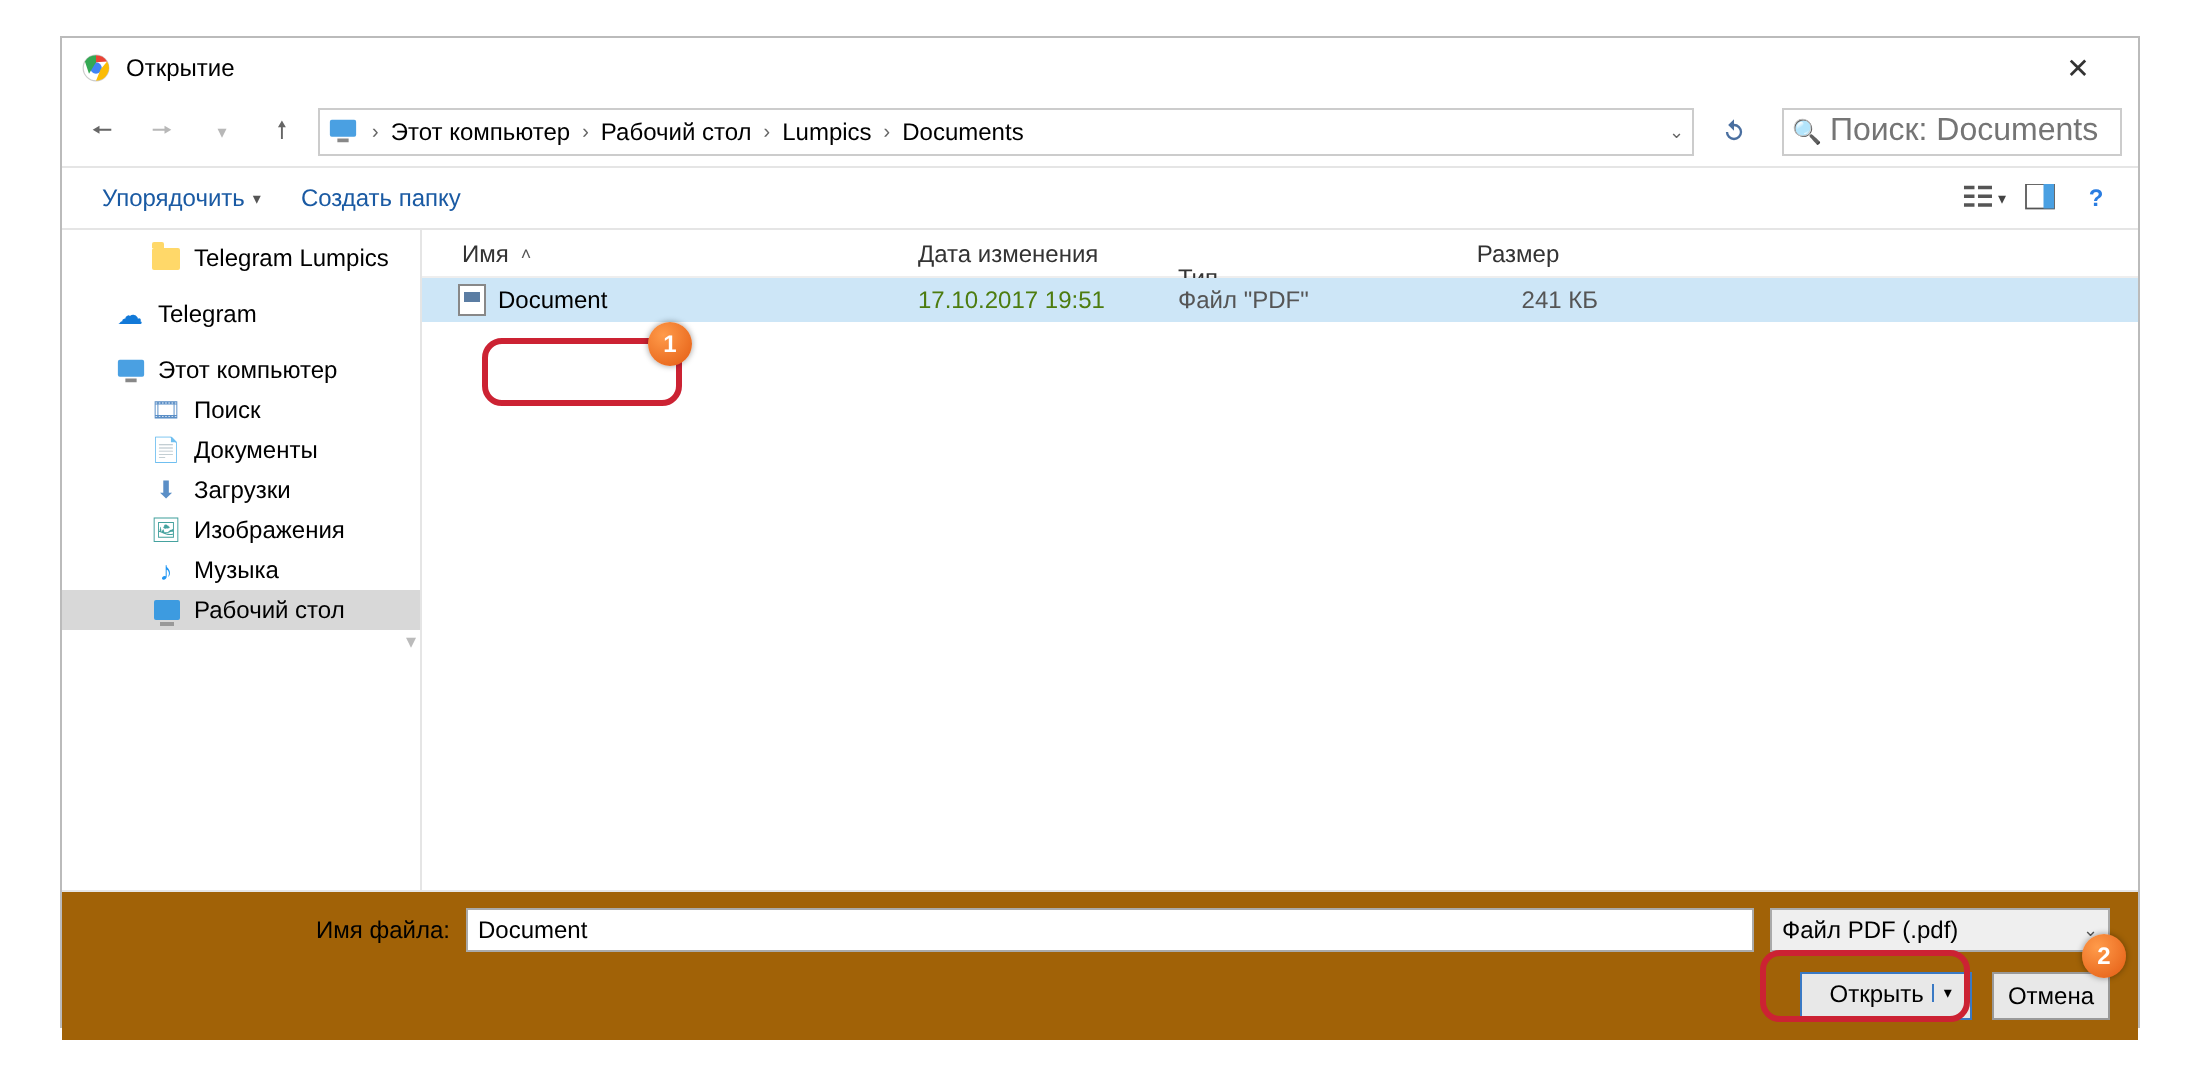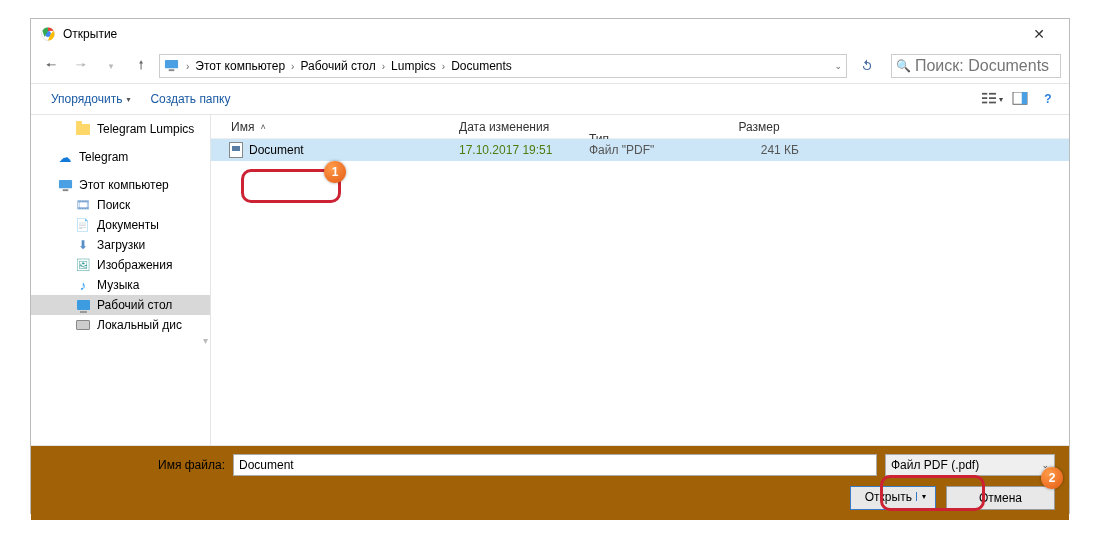--- a/index.html
+++ b/index.html
@@ -71,21 +71,21 @@
   .b1 { top: 142px; left: 293px; }
   .b2 { top: 448px; left: 1010px; z-index: 5; }
   
   .footer { border-top: 1px solid #e5e5e5; padding: 8px 14px 10px; background: #a16207; }
   .frow1 { display: flex; align-items: center; gap: 8px; }
   .flabel { width: 180px; text-align: right; }
   .fname { flex: 1; }
   .fname input { width: 100%; height: 22px; border: 1px solid #aaa; padding: 0 5px; font-size: 12px; }
   .ftype { width: 170px; height: 22px; border: 1px solid #aaa; background: #efefef; display: flex; align-items: center; padding: 0 5px; justify-content: space-between; }
   .frow2 { display: flex; justify-content: flex-end; gap: 10px; margin-top: 10px; }
-  .btn { height: 24px; border: 1px solid #999; background: #e8e8e8; padding: 0 32px; display: flex; align-items: center; font-size: 12px; }
+  .btn { height: 24px; border: 1px solid #999; background: #e8e8e8; padding: 0 7px; display: flex; align-items: center; font-size: 12px; }
   .btn.open { border: 1px solid #3a79c4; display: flex; gap: 4px; padding: 0 4px 3px 14px; }
   .btn.open .split { border-left: 1px solid #3a79c4; padding: 0 5px; font-size: 8px; }
   .bc-dropdown { margin-left:auto; display:flex; gap:4px; color:#666; }
 </style>
 </head>
 <body>
 
 <div class="win">
 
   <div class="titlebar">
@@ -208,26 +208,20 @@
       <div class="node depth2">
           <span class="nicon music">♪</span>
           <span>Музыка</span>
         </div>
       <div class="node depth2 selected">
           <span class="nicon">
             <span class="mon"></span>
           </span>
           <span>Рабочий стол</span>
         </div>
-      <div class="node depth2">
-          <span class="nicon">
-            <span class="drive"></span>
-          </span>
-          <span>Локальный дис</span>
-        </div>
       <div class="node-scroll">
           <span class="hint">▾</span>
         </div>
     </div>
 
     <div class="filepane">
       <div class="cols">
         <div class="c-name">
             <span>Имя</span>
             <span class="c-sort">˄</span>

